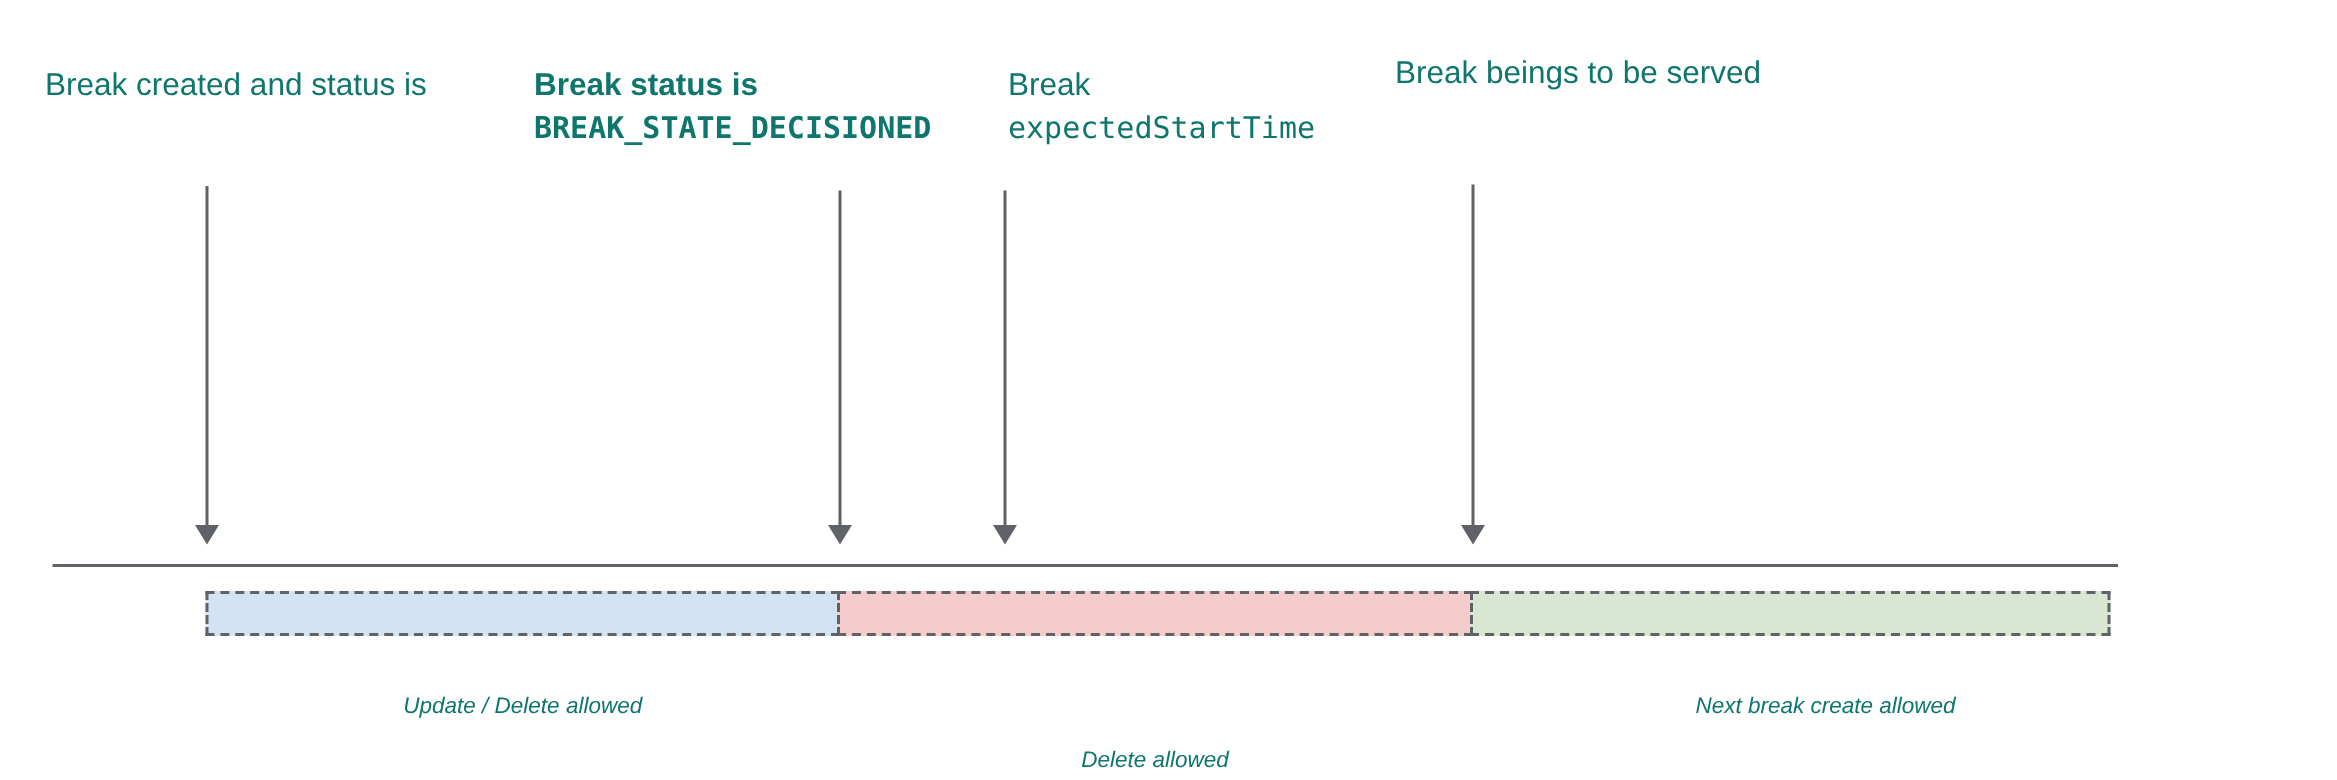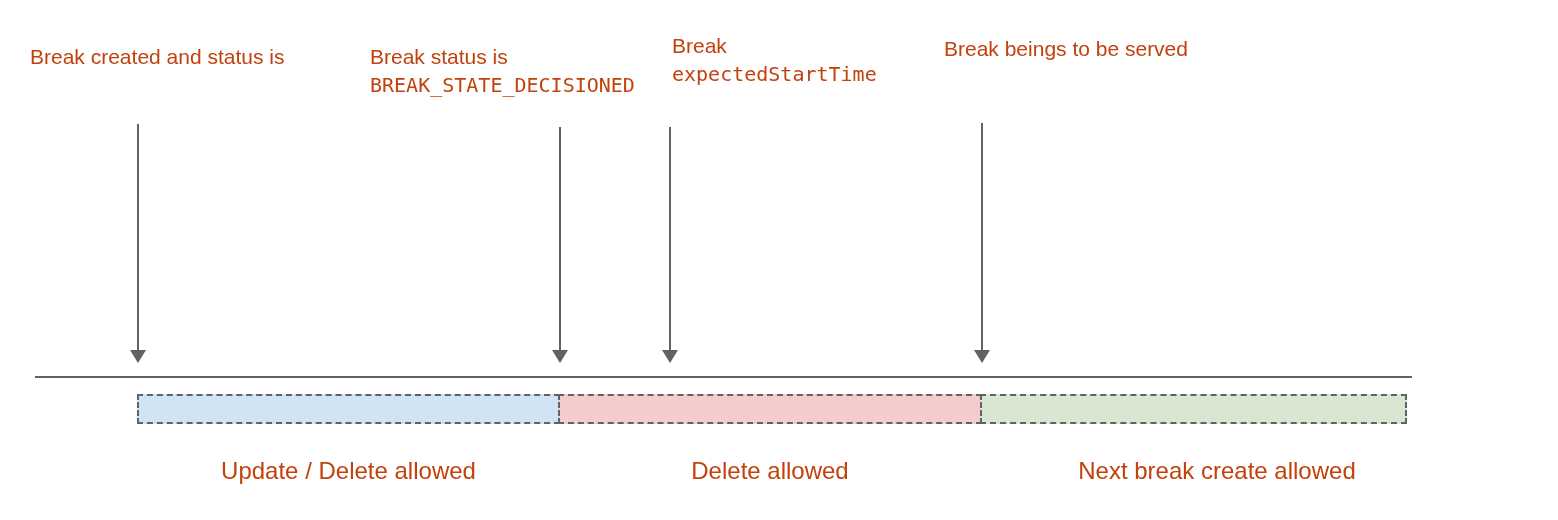--- a/index.html
+++ b/index.html
@@ -7,21 +7,21 @@
     padding: 0;
     background: #ffffff;
   }
   .canvas {
     position: relative;
     width: 1412px;
     height: 520px;
     background: #ffffff;
     overflow: hidden;
     font-family: "Liberation Sans", sans-serif;
-    color: #c2410c;
+    color: #0f766e;
   }
   .annotation {
     position: absolute;
     white-space: nowrap;
   }
   .ann-line {
     font-size: 21px;
     line-height: 28px;
   }
   .ann-line.mono {
@@ -75,45 +75,46 @@
   .segment {
     position: absolute;
     top: 394px;
     height: 30px;
     box-sizing: border-box;
     border: 2px dashed #5f6368;
   }
   .seg-label {
     position: absolute;
     top: 457px;
-    font-size: 24px;
+    font-size: 15px;
     line-height: 28px;
     text-align: center;
+    font-style: italic;
   }
 </style>
 </head>
 <body>
 
 <div class="canvas">
 
   <div class="annotation" style="left:30px; top:43px;">
     <div class="ann-line">Break created and status is</div>
   </div>
 
-  <div class="annotation" style="left:370px; top:43px;">
+  <div class="annotation" style="left:356px; top:43px;font-weight:bold;">
     <div class="ann-line">Break status is</div>
     <div class="ann-line mono">BREAK_STATE_DECISIONED</div>
   </div>
 
-  <div class="annotation" style="left:672px; top:32px;">
+  <div class="annotation" style="left:672px; top:43px;">
     <div class="ann-line">Break</div>
     <div class="ann-line mono">expectedStartTime</div>
   </div>
 
-  <div class="annotation" style="left:930px; top:35px;margin-left:14px;">
+  <div class="annotation" style="left:930px; top:35px;">
     <div class="ann-line">Break beings to be served</div>
   </div>
 
   <div class="v-arrow" style="left:130px; top:124px; height:239px;">
     <div class="shaft"></div>
     <div class="head"></div>
   </div>
   <div class="v-arrow" style="left:552px; top:127px; height:236px;">
     <div class="shaft"></div>
     <div class="head"></div>
@@ -129,16 +130,16 @@
 
   <div class="timeline-line"></div>
   <div class="timeline-head"></div>
   <div class="time-label">time</div>
 
   <div class="segment" style="left: 137px; width: 423px; background-color: rgb(210, 227, 243);"></div>
   <div class="segment" style="left: 558px; width: 424px; background-color: rgb(244, 204, 204);"></div>
   <div class="segment" style="left: 980px; width: 427px; background-color: rgb(217, 231, 210);"></div>
 
   <div class="seg-label" style="left:137px; width:423px;">Update / Delete allowed</div>
-  <div class="seg-label" style="left:558px; width:424px;">Delete allowed</div>
+  <div class="seg-label" style="left:558px; width:424px;margin-top:36px;">Delete allowed</div>
   <div class="seg-label" style="left:1005px; width:424px;">Next break create allowed</div>
 
 </div>
 
 </body></html>

